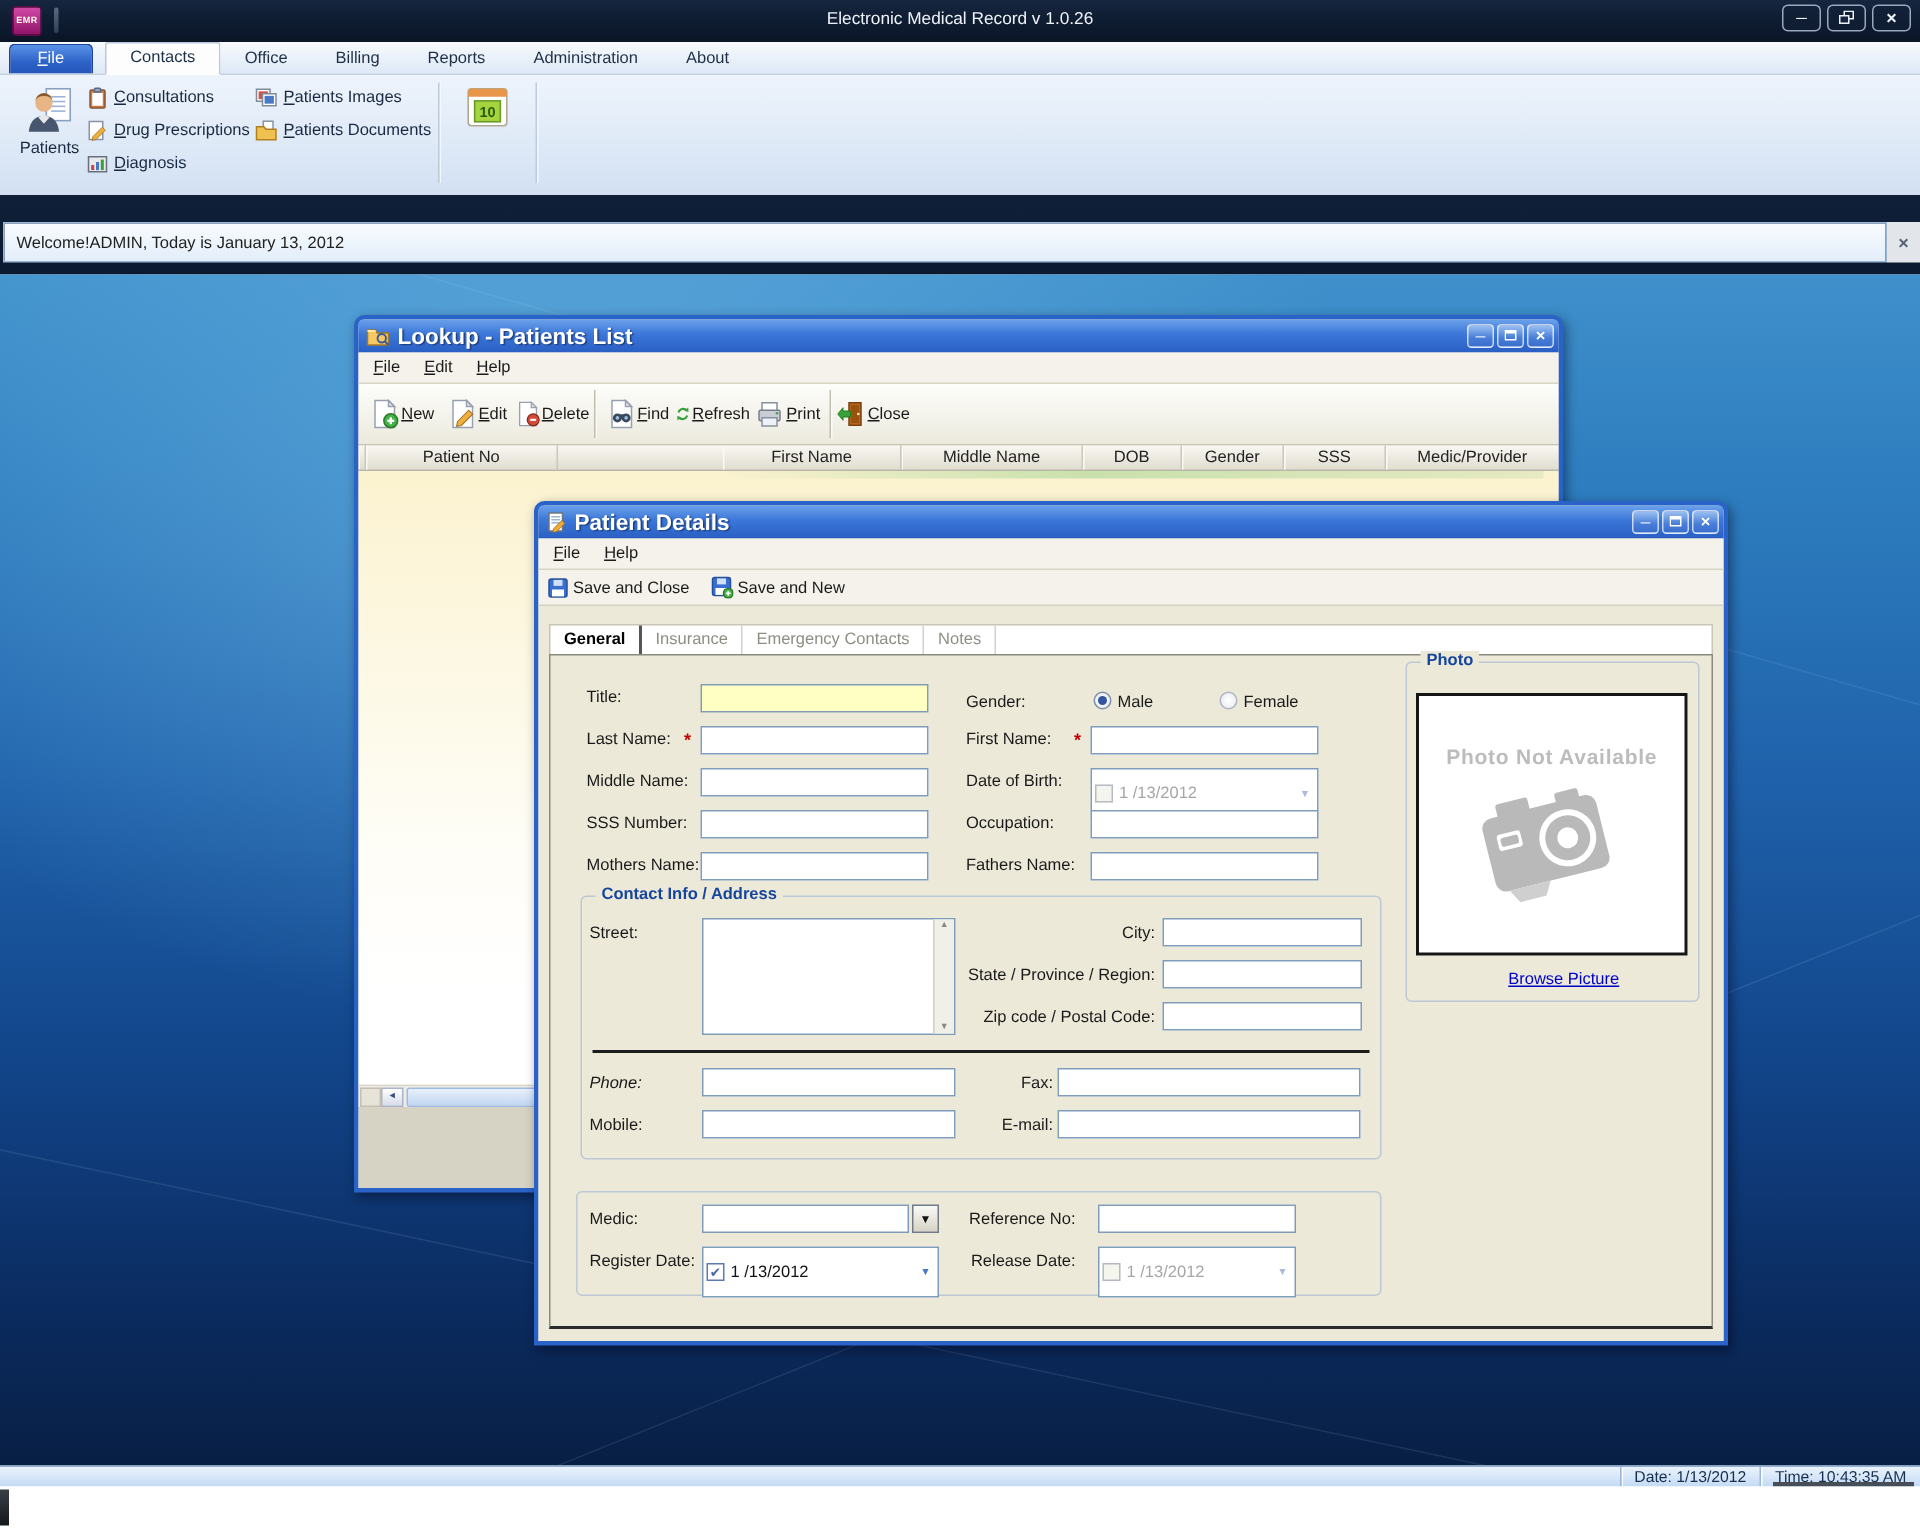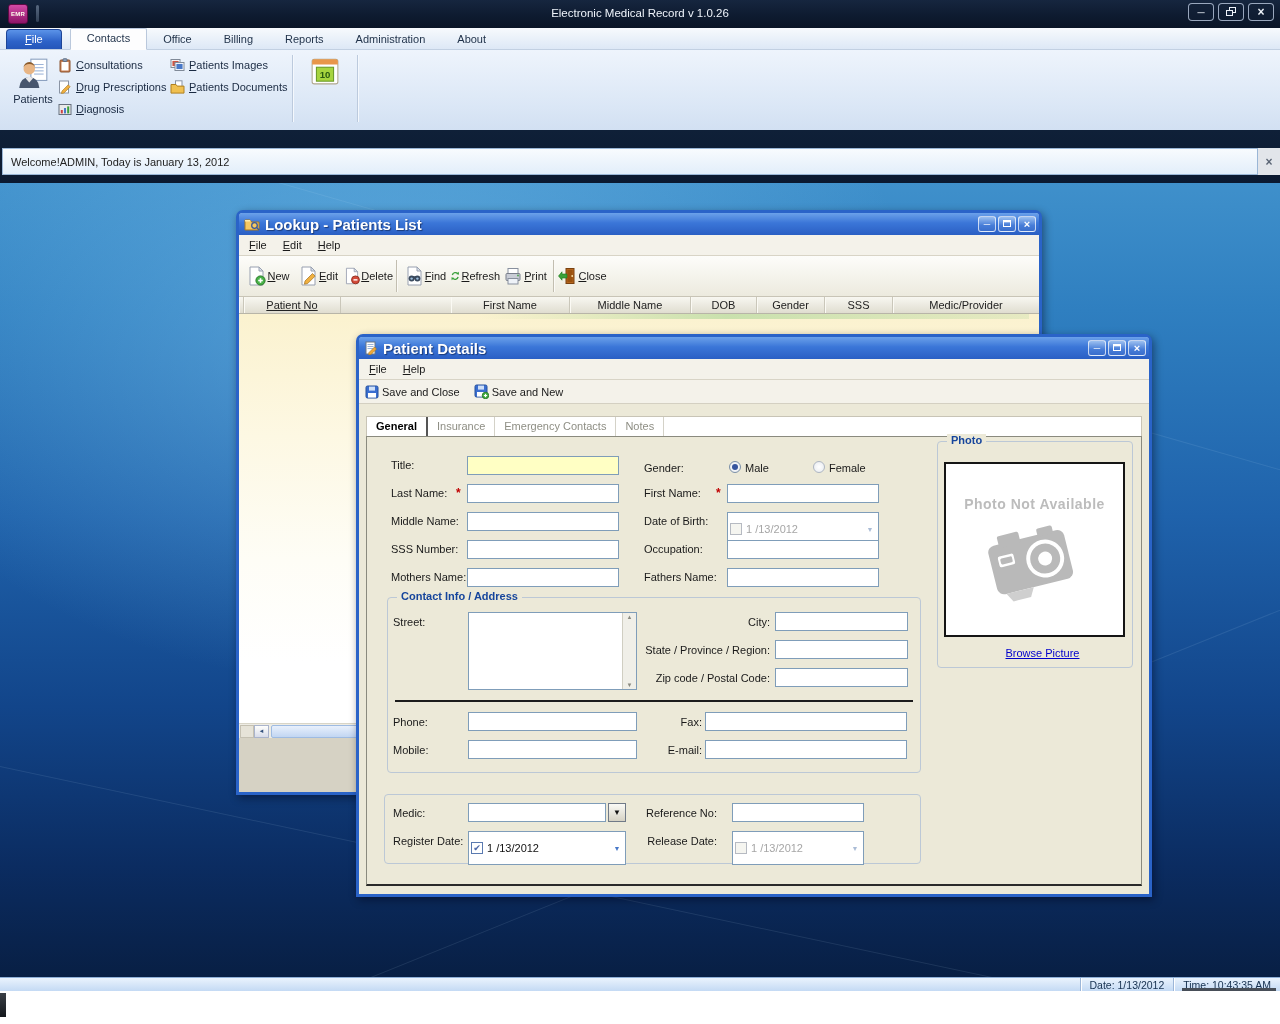--- a/index.html
+++ b/index.html
@@ -324,21 +324,21 @@
             <rect x="9" y="2.5" width="8" height="15" fill="#b5651d" stroke="#7a4210"></rect>
             <rect x="10.4" y="4" width="5.2" height="12" fill="#9a520f"></rect>
             <circle cx="15.2" cy="10" r="0.9" fill="#ffe9b0"></circle>
             <polygon points="10,8 5,8 5,5.8 1.5,10 5,14.2 5,12 10,12" fill="#3aa03a" stroke="#1a7a1a" stroke-width="0.6"></polygon>
           </svg>
           <span class="ak">Close</span>
         </div>
       </div>
       <div class="lk-header">
         <div class="hcell" style="width:5px;"></div>
-        <div class="hcell" style="width:97px;text-decoration:underline;">Patient No</div>
+        <div class="hcell" style="width:128px;">Patient No</div>
         <div class="hcell" style="width:110px;margin-top:44px;">Last Name</div>
         <div class="hcell" style="width:119px;">First Name</div>
         <div class="hcell" style="width:121px;">Middle Name</div>
         <div class="hcell" style="width:66px;">DOB</div>
         <div class="hcell" style="width:68px;">Gender</div>
         <div class="hcell" style="width:68px;">SSS</div>
         <div class="hcell" style="flex:1; border-right:none;">Medic/Provider</div>
       </div>
       <div class="lk-list">
         <div class="lk-list-tint"></div>
@@ -463,21 +463,21 @@
             <input class="finput" style="left: 387px; top: 14px; width: 133px;">
 
             <span class="flabel fright" style="left:222px; top:46px; width:160px;">State / Province / Region:</span>
             <input class="finput" style="left: 387px; top: 42px; width: 133px;">
 
             <span class="flabel fright" style="left:222px; top:74px; width:160px;">Zip code / Postal Code:</span>
             <input class="finput" style="left: 387px; top: 70px; width: 133px;">
 
             <div class="divider" style="left:7px; right:7px; top:102px;"></div>
 
-            <span class="flabel" style="left:5px; top:118px;">Phone:</span>
+            <span class="flabel" style="left:5px; top:118px;font-style:italic;">Phone:</span>
             <input class="finput" style="left: 80px; top: 114px; width: 169px;">
             <span class="flabel fright" style="left:214px; top:118px; width:100px;">Fax:</span>
             <input class="finput" style="left: 317px; top: 114px; width: 202px;">
 
             <span class="flabel" style="left:5px; top:146px;">Mobile:</span>
             <input class="finput" style="left: 80px; top: 142px; width: 169px;">
             <span class="flabel fright" style="left:214px; top:146px; width:100px;">E-mail:</span>
             <input class="finput" style="left: 317px; top: 142px; width: 202px;">
           </div>
 

